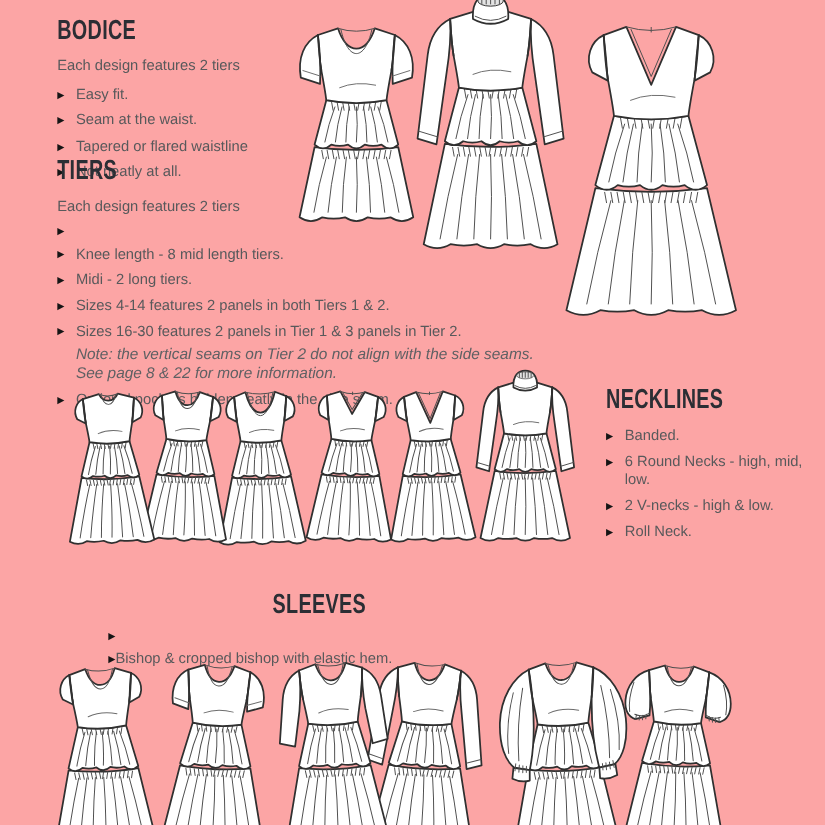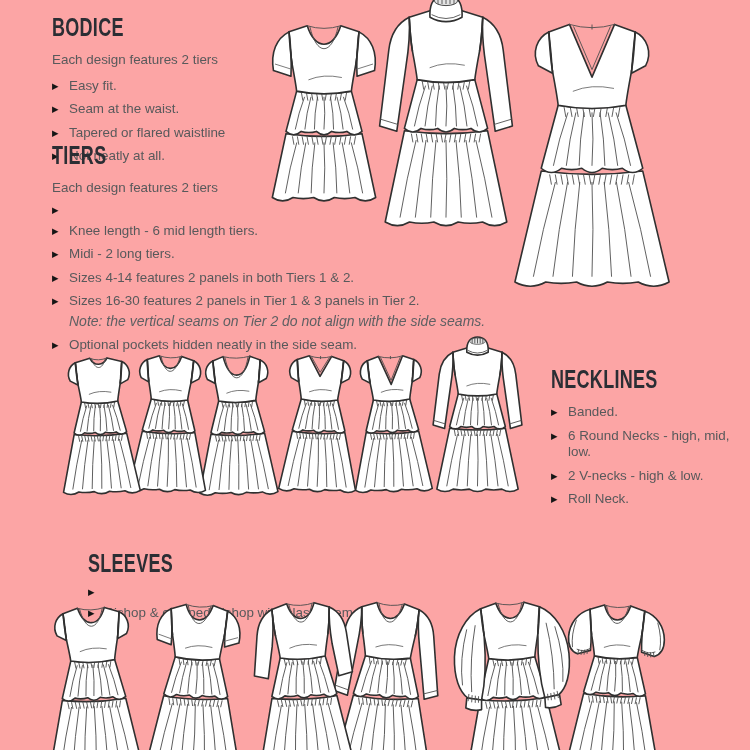--- a/index.html
+++ b/index.html
@@ -1,22 +1,22 @@
 <!DOCTYPE html>
 <html><head>
 <meta charset="utf-8">
 <style>
   html,body{margin:0;padding:0;background:#ffffff;}
   #page{position:relative;width:750px;height:750px;background:#fca5a5;overflow:hidden;
         font-family:"Liberation Sans",sans-serif;padding-left:28px;}
   .sec{position:absolute;color:#58595b;font-size:13.4px;line-height:1.25;}
   #sec-bodice{left:52px;top:12px;width:250px;}
   #sec-tiers{left:52px;top:140px;width:450px;}
-  #sec-necklines{left:551px;top:364px;width:200px;}
-  #sec-sleeves{left:88px;top:548px;width:340px;}
+  #sec-necklines{left:551px;top:348px;width:200px;}
+  #sec-sleeves{left:88px;top:534px;width:340px;text-align:right;}
   h2.hd{font-size:25px;font-weight:bold;color:#2b2e34;margin:0 0 9px 0;
         transform:scaleX(.72);transform-origin:0 50%;letter-spacing:.4px;white-space:nowrap;}
   .intro{margin:0 0 9px 0;}
   .bullets{display:block;}
   .bullet{margin:0 0 6.5px 0;}
   .brow{display:flex;align-items:baseline;}
   .tri{flex:none;width:17px;font-size:8.5px;color:#151515;transform:translateY(-1px);}
   .note{font-style:italic;font-size:14px;line-height:1.32;color:#5f6063;margin:2px 0 1px 17px;}
   .dress{position:absolute;transform-origin:50% 10%;}
   .dress svg{display:block;width:100%;height:auto;}
@@ -83,21 +83,21 @@
     <p class="intro">Each design features 2 tiers</p>
     <div class="bullets">
         <div class="bullet">
           <div class="brow">
             <span class="tri">▶</span>
           </div>
         </div>
         <div class="bullet">
           <div class="brow">
             <span class="tri">▶</span>
-            <span class="btxt">Knee length - 6 mid length tiers.</span>
+            <span class="btxt">Knee length - 8 mid length tiers.</span>
           </div>
         </div>
         <div class="bullet">
           <div class="brow">
             <span class="tri">▶</span>
             <span class="btxt">Midi - 2 long tiers.</span>
           </div>
         </div>
         <div class="bullet">
           <div class="brow">
@@ -105,20 +105,21 @@
             <span class="btxt">Sizes 4-14 features 2 panels in both Tiers 1 &amp; 2.</span>
           </div>
         </div>
         <div class="bullet">
           <div class="brow">
             <span class="tri">▶</span>
             <span class="btxt">Sizes 16-30 features 2 panels in Tier 1 &amp; 3 panels in Tier 2.</span>
           </div>
           <div class="note">
             <div>Note: the vertical seams on Tier 2 do not align with the side seams.</div>
+            <div>See page 8 &amp; 22 for more information.</div>
           </div>
         </div>
         <div class="bullet">
           <div class="brow">
             <span class="tri">▶</span>
             <span class="btxt">Optional pockets hidden neatly in the side seam.</span>
           </div>
         </div>
       </div>
   </section>

